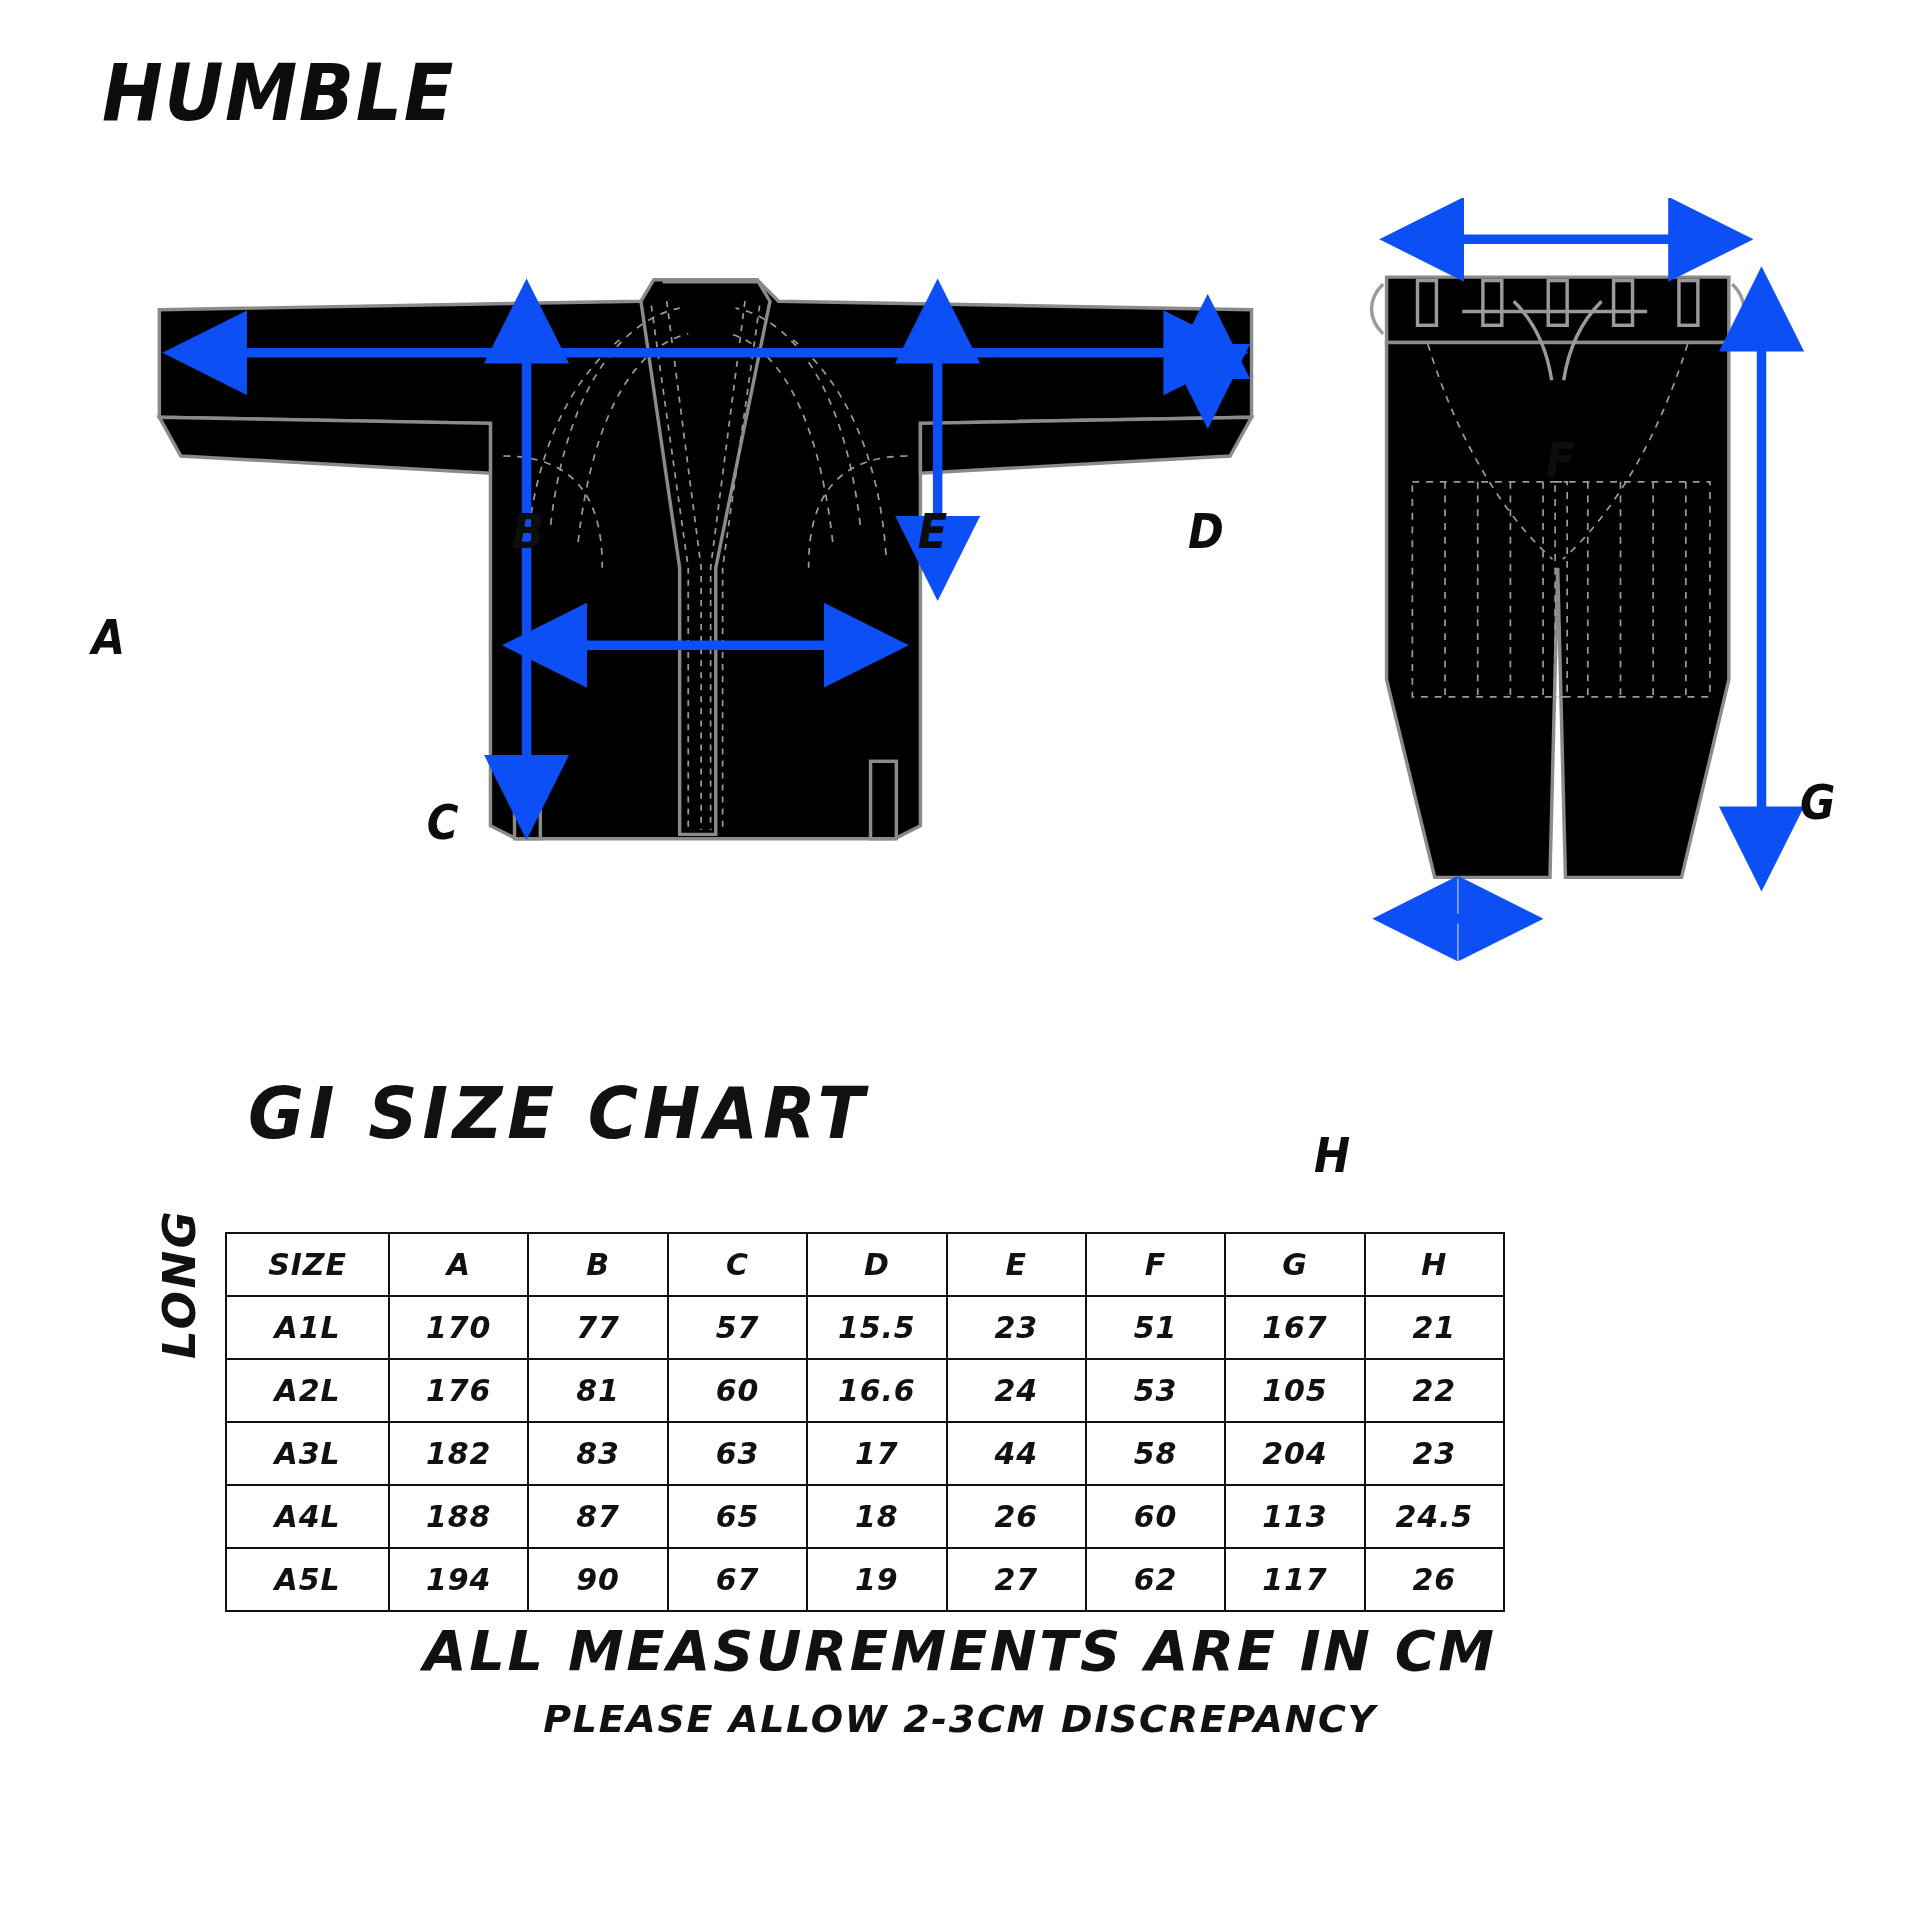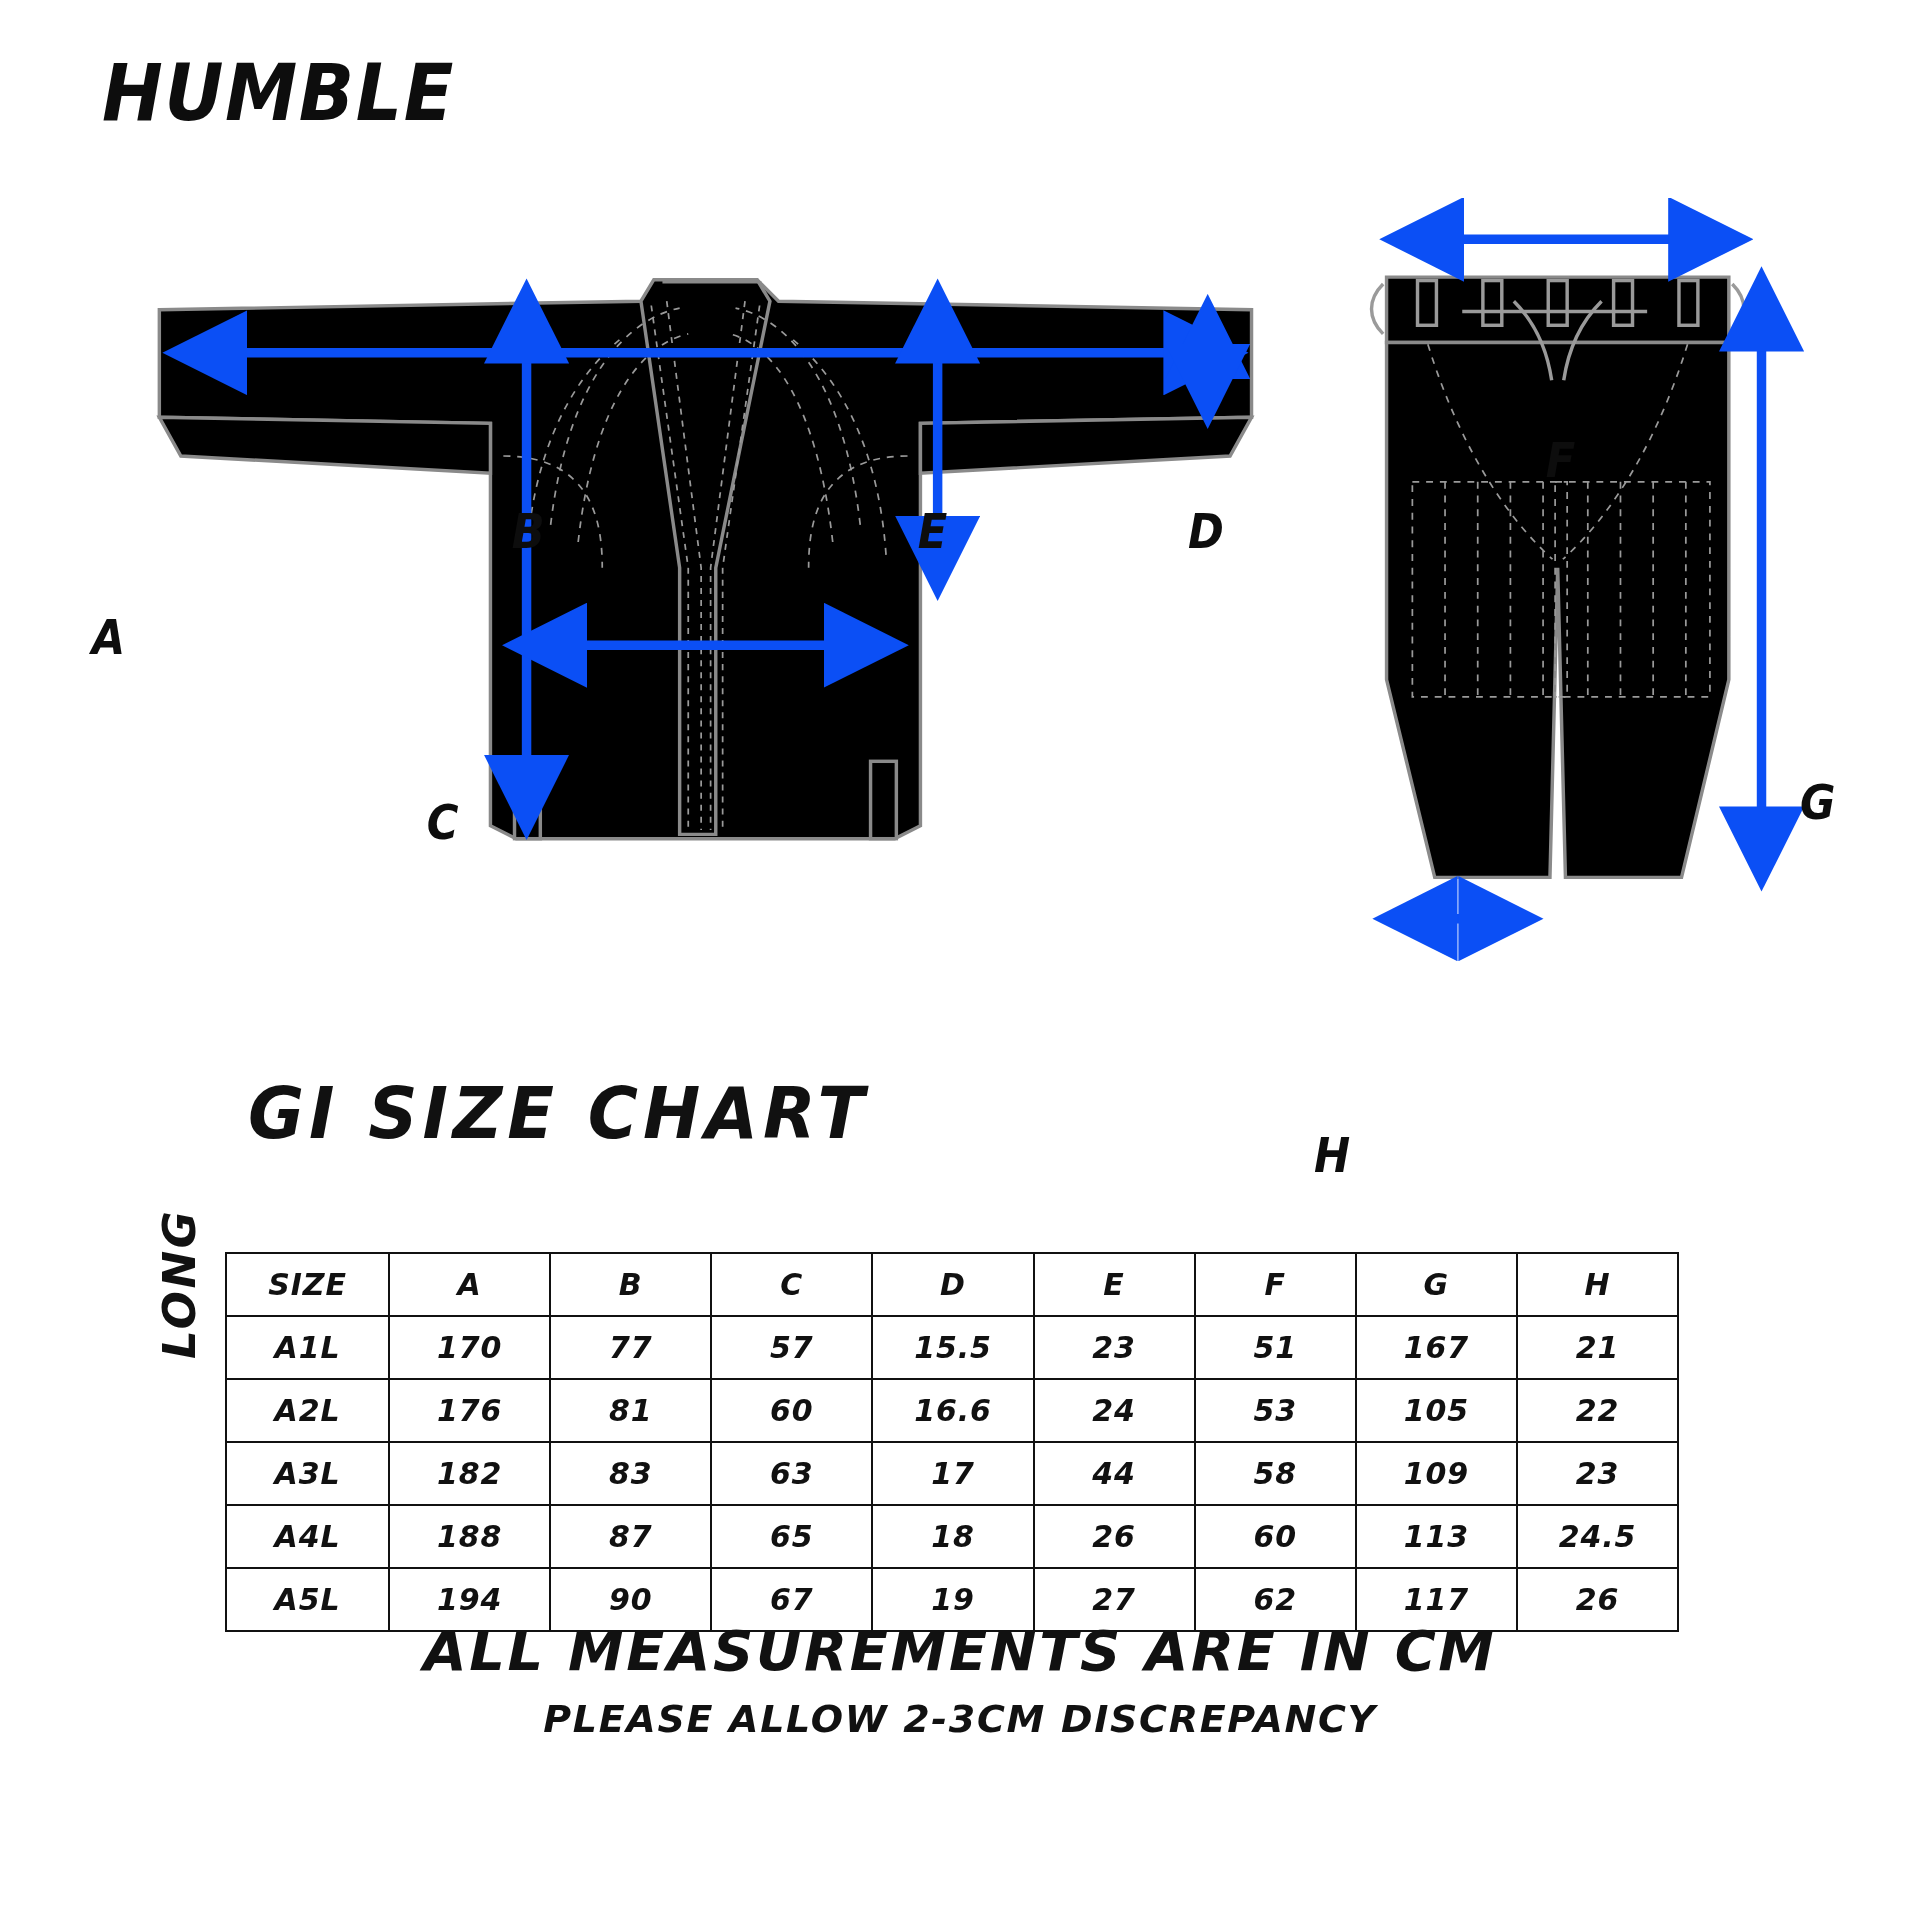--- a/index.html
+++ b/index.html
@@ -68,23 +68,22 @@
 
   
   #size-table-wrap {
     position: absolute;
     left: 225px;
     top: 1232px;
     width: 1454px;
   }
   table.size-table {
     border-collapse: collapse;
-    width: 1454px;
+    width: 1280px;
     table-layout: fixed;
-    margin-top: 20px;
   }
   table.size-table th,
   table.size-table td {
     border: 2.6px solid #111111;
     height: 61px;
     text-align: center;
     vertical-align: middle;
     font-family: "DejaVu Sans", sans-serif;
     font-size: 30px;
     font-weight: 900;
@@ -317,21 +316,21 @@
         <td>22</td>
       </tr>
       <tr>
         <td>A3L</td>
         <td>182</td>
         <td>83</td>
         <td>63</td>
         <td>17</td>
         <td>44</td>
         <td>58</td>
-        <td>109</td>
+        <td>204</td>
         <td>23</td>
       </tr>
       <tr>
         <td>A4L</td>
         <td>188</td>
         <td>87</td>
         <td>65</td>
         <td>18</td>
         <td>26</td>
         <td>60</td>

